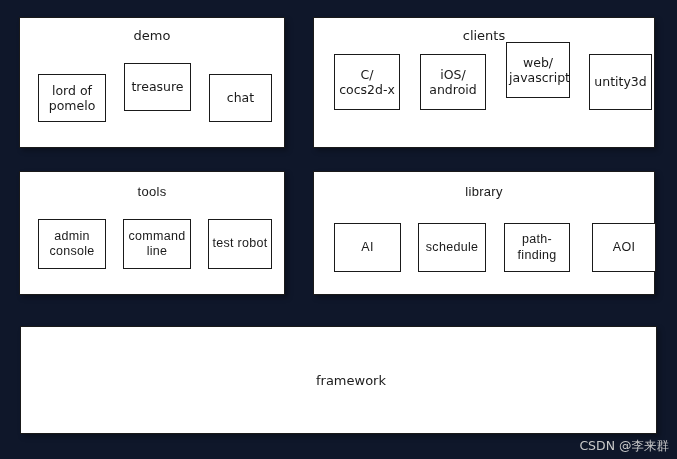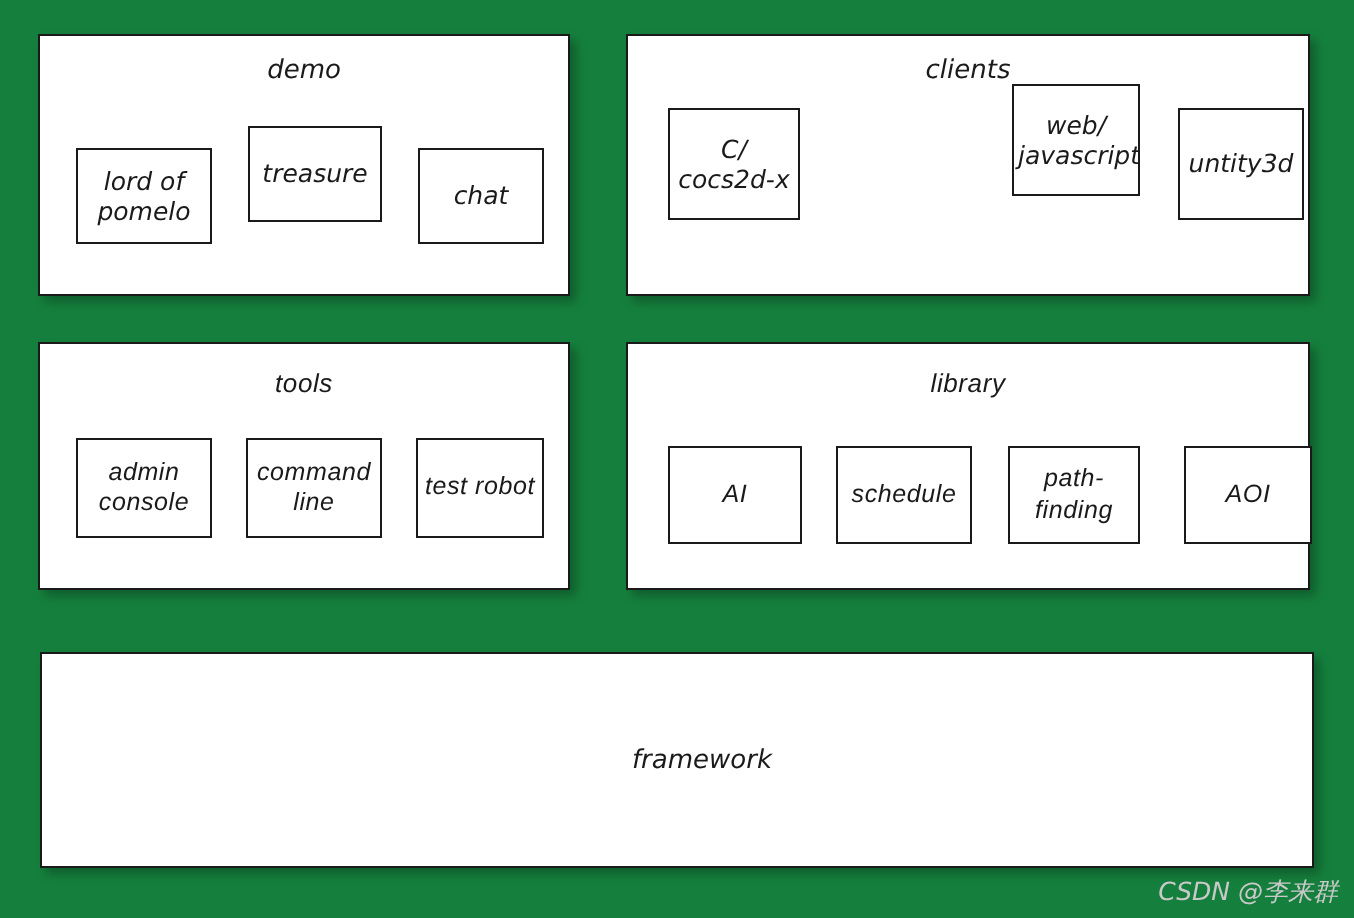--- a/index.html
+++ b/index.html
@@ -9,23 +9,22 @@
     background: #ffffff;
   }
   body {
     font-family: "DejaVu Sans", "Liberation Sans", sans-serif;
     -webkit-font-smoothing: antialiased;
   }
   #canvas {
     position: relative;
     width: 677px;
     height: 459px;
-    background: #15803d;
+    background: #0f172a;
     overflow: hidden;
-    font-style: italic;
   }
 
   
   .group {
     position: absolute;
     background: #ffffff;
     border: 1.5px solid #1a1a1a;
     box-shadow: 3px 3px 5px rgba(0, 0, 0, 0.28);
     box-sizing: border-box;
   }
@@ -116,20 +115,23 @@
       <span>chat</span>
     </div>
   </div>
 
   <div class="group font-humanist" id="clients-box" style="left:313px; top:17px; width:342px; height:131px;">
     <div class="group-title" style="top:11px;">clients</div>
 
     <div class="item" style="left:20px; top:36px; width:66px; height:56px;">
       <span>C/ cocs2d-x</span>
     </div>
+    <div class="item" style="left:106px; top:36px; width:66px; height:56px;">
+      <span>iOS/ android</span>
+    </div>
     <div class="item" style="left:192px; top:24px; width:64px; height:56px;">
       <span>web/ javascript</span>
     </div>
     <div class="item" style="left:275px; top:36px; width:63px; height:56px;">
       <span>untity3d</span>
     </div>
   </div>
 
   <div class="group font-geometric" id="tools-box" style="left:19px; top:171px; width:266px; height:124px;">
     <div class="group-title" style="top:13px;">tools</div>

